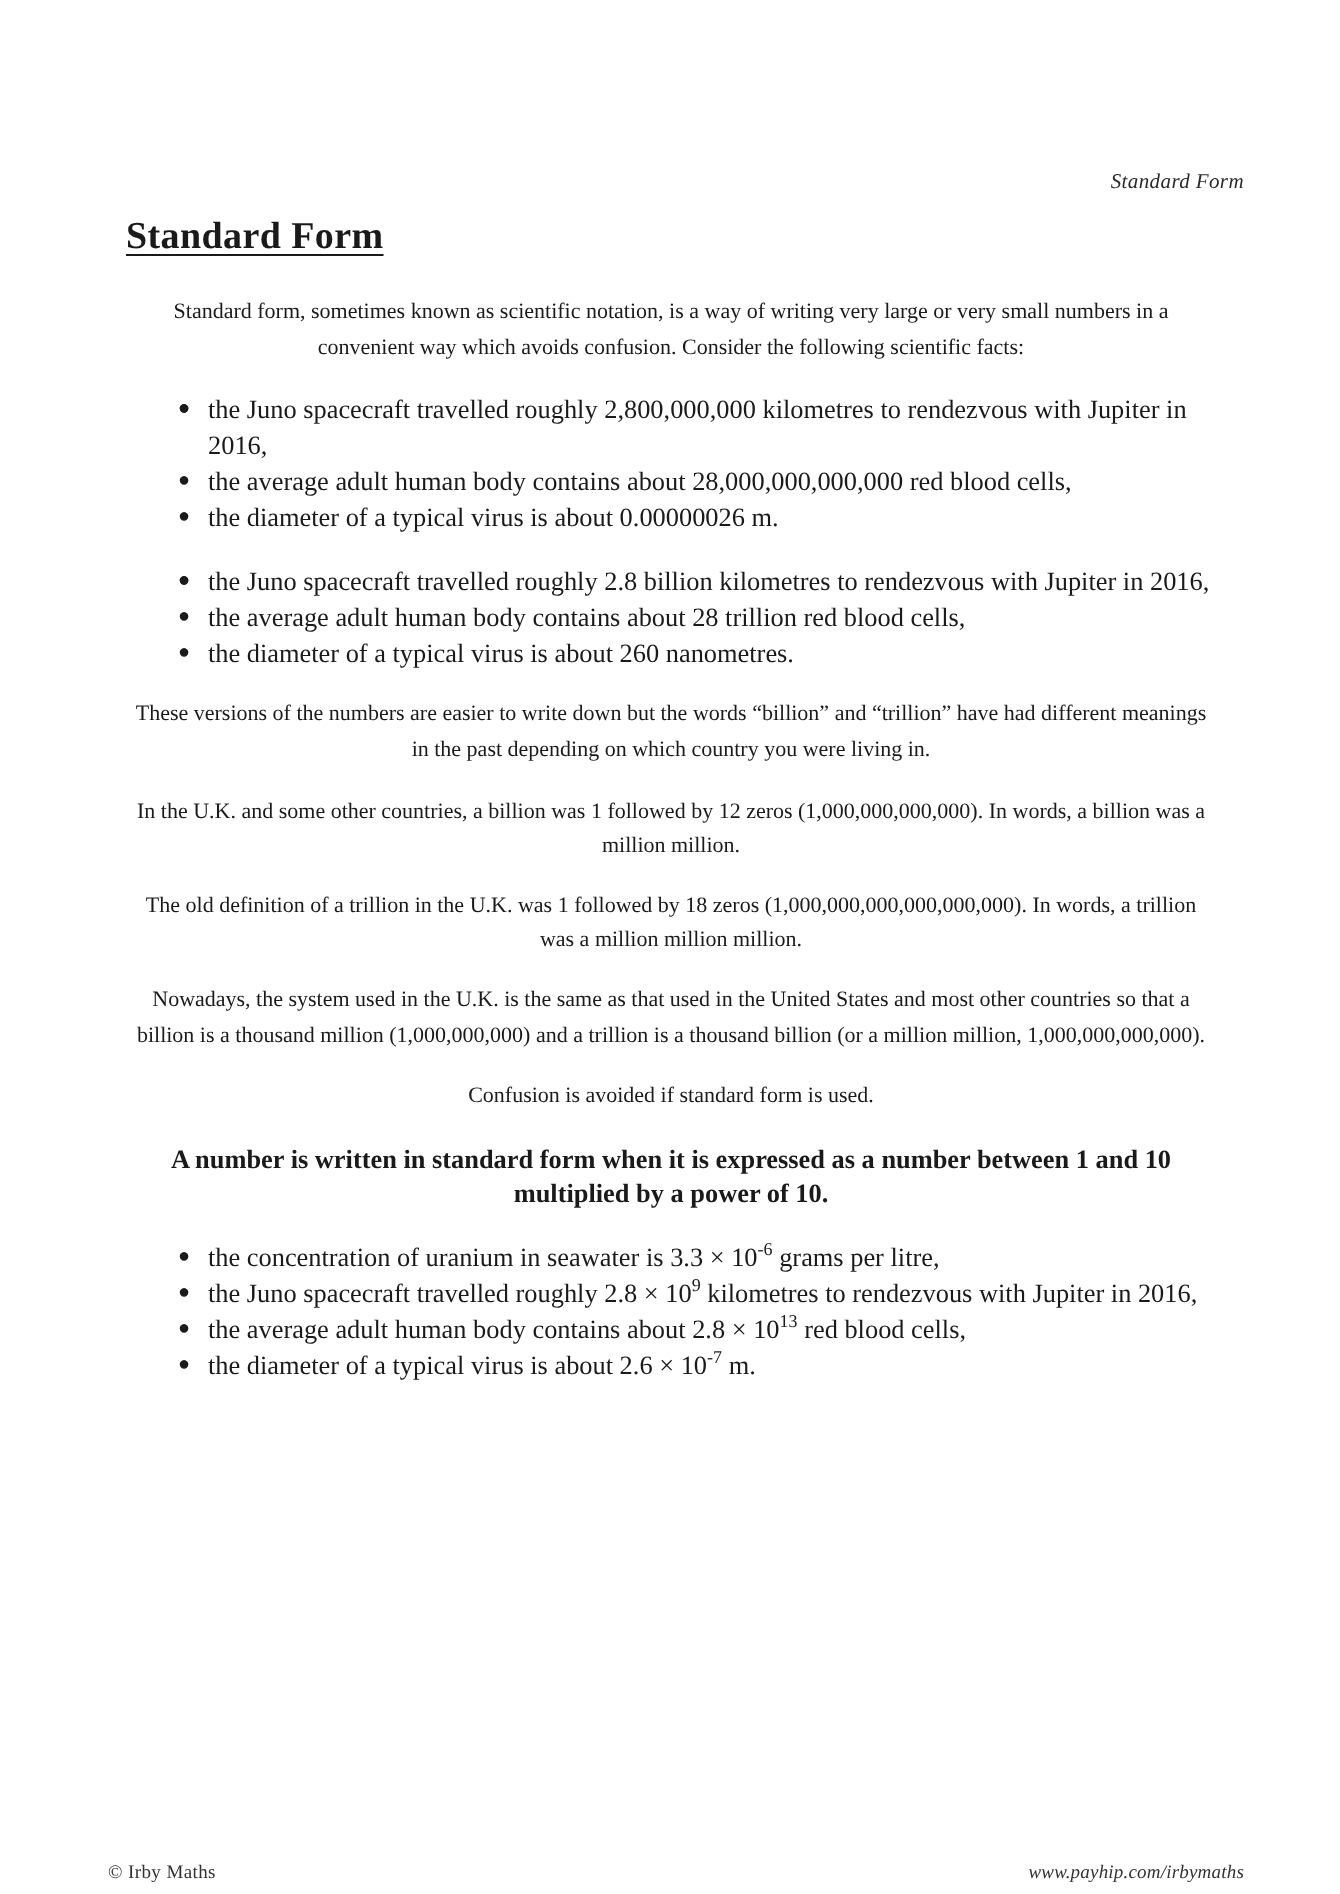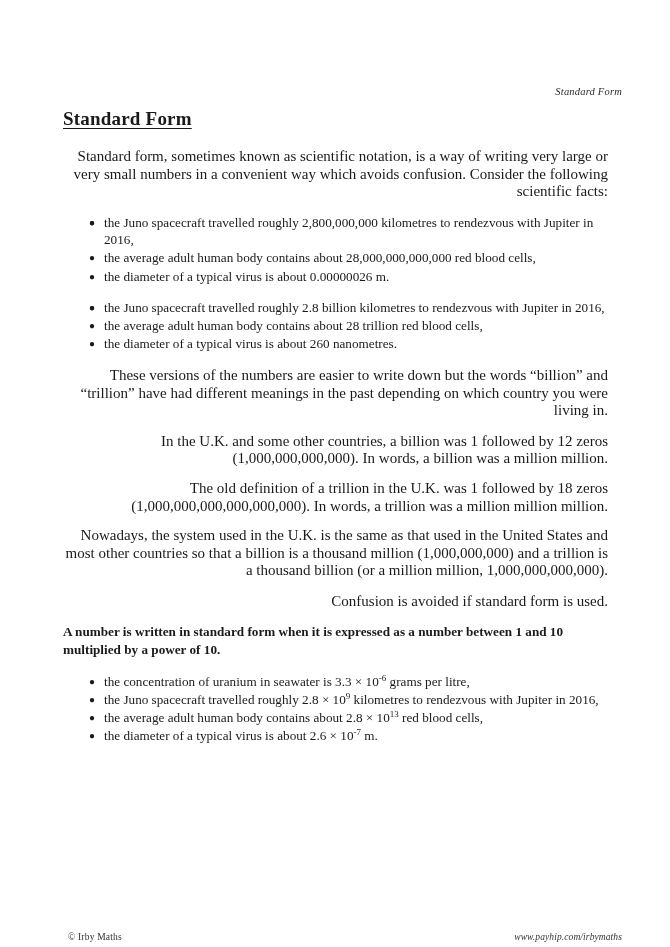--- a/index.html
+++ b/index.html
@@ -35,33 +35,34 @@
   h1.doc-title {
     font-size: 19px;
     font-weight: bold;
     margin: 0 0 18px 0;
     padding: 0;
     text-decoration: underline;
     text-underline-offset: 3px;
     letter-spacing: 0.2px;
   }
   p.para {
-    font-size: 15px;
+    font-size: 11px;
     line-height: 17.6px;
     margin: 0 0 13px 0;
-    text-align: right;
+    text-align: center;
   }
   p.para.tight {
     margin-bottom: 12px;
   }
   p.statement {
     font-size: 13.2px;
     line-height: 17.6px;
     font-weight: bold;
     margin: 0 0 14px 0;
+    text-align: center;
   }
   ul.facts {
     list-style: none;
     margin: 0 0 14px 0;
     padding: 0;
   }
   ul.facts li {
     position: relative;
     font-size: 13.2px;
     line-height: 17.6px;
@@ -75,21 +76,21 @@
     font-size: 10px;
     line-height: 17.6px;
   }
   sup {
     font-size: 9px;
     vertical-align: super;
     line-height: 0;
   }
   .footer {
     position: absolute;
-    left: 68px;
+    left: 54px;
     right: 48px;
     top: 884px;
     display: flex;
     justify-content: space-between;
     align-items: center;
     font-size: 9.5px;
     color: #333333;
   }
   .footer .copyright { letter-spacing: 0.2px; }
   .footer .site {

